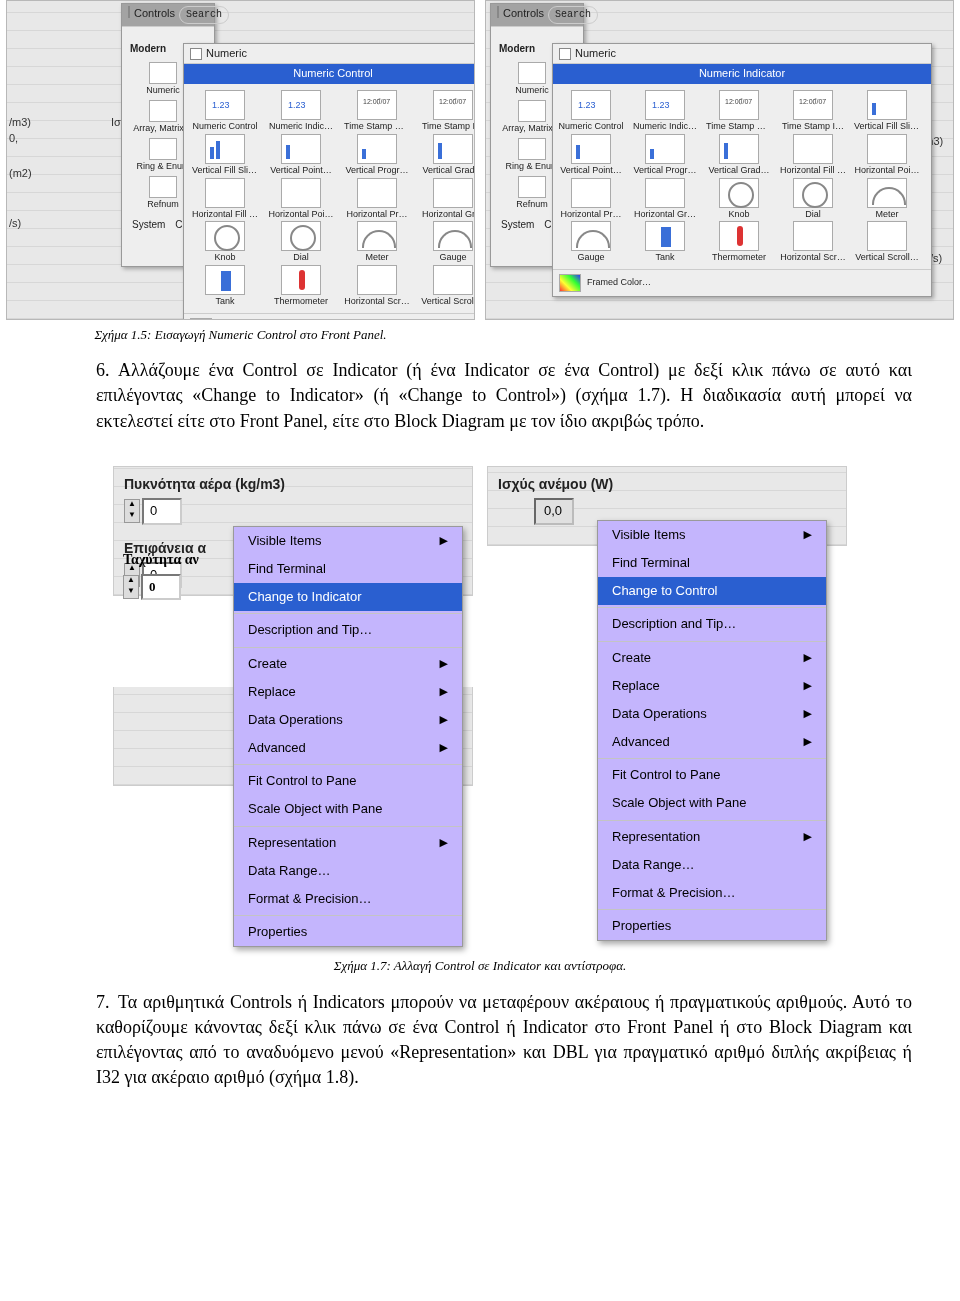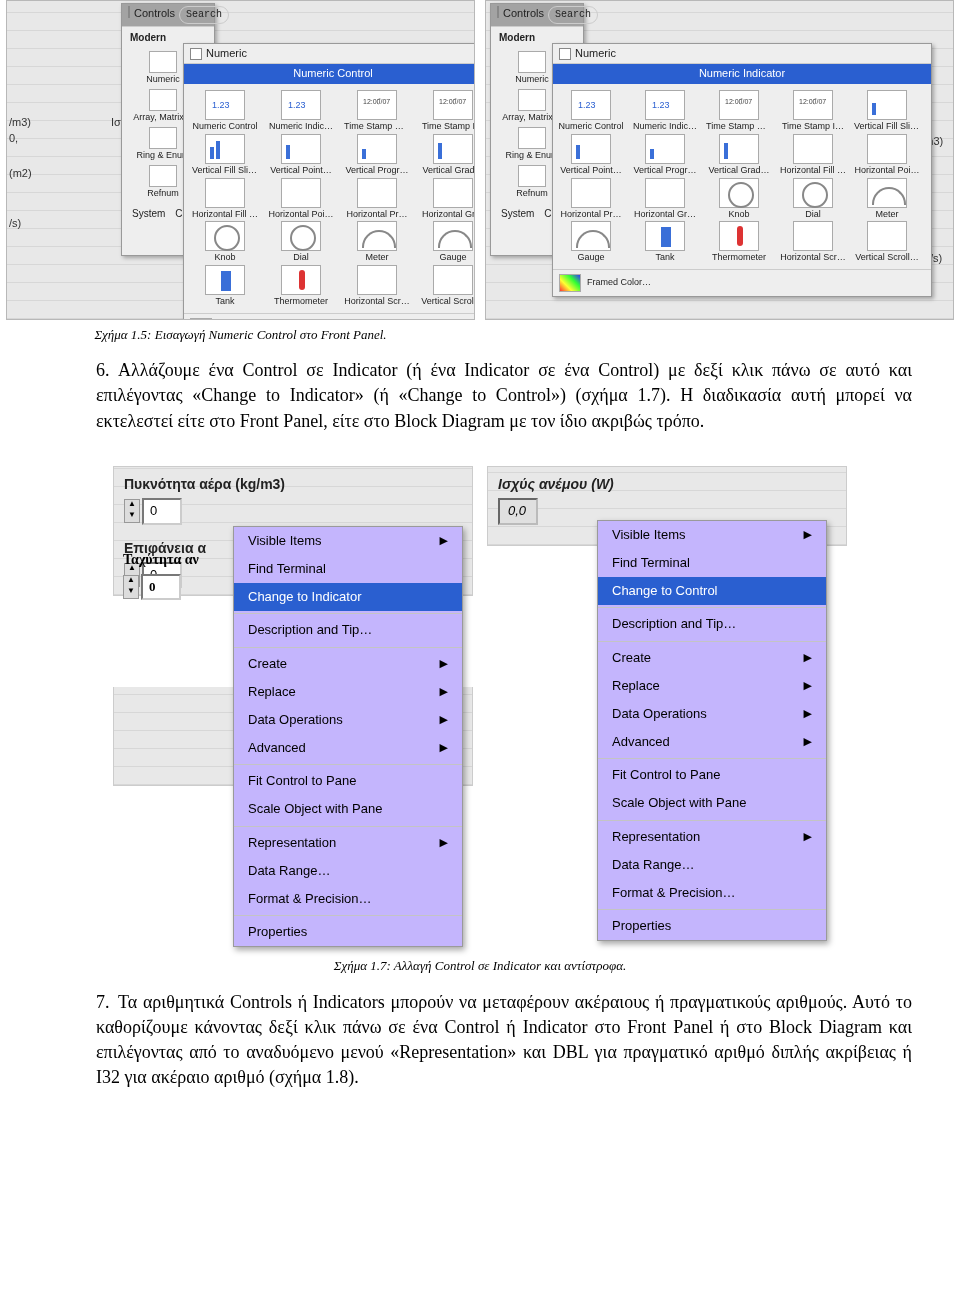--- a/index.html
+++ b/index.html
@@ -8,21 +8,21 @@
 .figure-col{flex:1;}
 .labview-fig{
   background:repeating-linear-gradient(0deg,#d7d7d7,#d7d7d7 1px,#e8e8e8 1px,#e8e8e8 18px),
              repeating-linear-gradient(90deg,#d7d7d7,#d7d7d7 1px,#e8e8e8 1px,#e8e8e8 18px);
   height:320px;position:relative;overflow:hidden;border:1px solid #b8b8b8;font-family:Tahoma,Arial,sans-serif;font-size:10px;color:#222;
 }
 .palette{position:absolute;background:#eee;border:1px solid #999;box-shadow:2px 2px 4px rgba(0,0,0,.3);}
 .palette-header{background:#a3a3a3;border-bottom:1px solid #ccc;padding:2px 6px;display:flex;align-items:flex-start;gap:4px;font-size:11px;}
 .pin{width:12px;height:12px;border:1px solid #888;background:#fff;display:inline-block;}
 .search{margin-left:auto;padding:1px 6px;border:1px solid #ccc;border-radius:10px;font-size:10px;font-family:Liberation Mono, monospace;}
-.palette-body{padding:2px 4px;}
+.palette-body{padding:2px 4px;margin-top:11px;}
 .cat-list{display:flex;flex-direction:row;gap:2px;padding:2px;}
 .cat-item{padding:2px 4px;font-size:10px;}
 .cat-item.bold{font-weight:bold;}
 .icon-row{display:flex;flex-direction:column;gap:4px;padding:4px;}
 .icon-cell{display:flex;flex-direction:column;align-items:center;gap:2px;width:66px;}
 .icon-box{width:36px;height:28px;background:#fff;border:1px solid #aaa;position:relative;}
 .icon-box.small{width:28px;height:22px;}
 .icon-label{font-size:9px;text-align:center;line-height:1.1;max-width:66px;overflow:hidden;white-space:nowrap;text-overflow:ellipsis;}
 .sub-palette{position:absolute;background:#eee;border:1px solid #999;box-shadow:2px 2px 4px rgba(0,0,0,.3);}
 .sub-header{background:#eee;border-bottom:1px solid #ccc;padding:2px 6px;font-size:11px;display:flex;align-items:center;gap:4px;}
@@ -38,21 +38,21 @@
 .fp-area{
   background:repeating-linear-gradient(0deg,#d7d7d7,#d7d7d7 1px,#e8e8e8 1px,#e8e8e8 18px),
              repeating-linear-gradient(90deg,#d7d7d7,#d7d7d7 1px,#e8e8e8 1px,#e8e8e8 18px);
   padding:8px 10px;height:130px;border:1px solid #ccc;
 }
 .fp-label{font-size:14px;font-weight:bold;color:#222;}
 .fp-control{display:flex;align-items:center;gap:2px;margin-top:4px;}
 .spin{width:16px;height:24px;background:#ddd;border:1px solid #999;display:flex;flex-direction:column;}
 .spin div{flex:1;text-align:center;font-size:8px;line-height:1;}
 .fp-input{background:#fff;border:2px inset #ccc;padding:2px 6px;font-size:13px;min-width:40px;}
-.fp-indicator{background:#e0e0e0;border:2px inset #bbb;padding:2px 8px;font-size:13px;min-width:40px;}
+.fp-indicator{background:#e0e0e0;border:2px inset #bbb;padding:2px 8px;font-size:13px;min-width:40px;margin-left:36px;}
 .ctx{background:#c4b5fd;border:1px solid #9a9a9a;box-shadow:2px 3px 6px rgba(0,0,0,.35);font-size:13px;}
 .ctx-item{padding:5px 14px;display:flex;justify-content:space-between;align-items:center;}
 .ctx-item.sel{background:#2a5fd0;color:#fff;}
 .ctx-sep{height:1px;background:#c4c4c4;margin:2px 0;}
 .arrow{font-size:11px;}
 .gridcell{display:flex;flex-direction:column;align-items:center;gap:2px;}
 .thumb{width:40px;height:30px;border:1px solid #aaa;background:#fff;position:relative;}
 .thumb .bars{position:absolute;inset:4px;display:flex;align-items:flex-end;gap:2px;}
 .thumb .bars span{display:block;width:4px;background:#3a6fd8;}
 .thumb.knob::after{content:"";position:absolute;width:22px;height:22px;border:2px solid #888;border-radius:50%;top:3px;left:8px;}
@@ -474,21 +474,21 @@
         <div class="spin">
             <div>▲</div>
             <div>▼</div>
           </div>
         <div class="fp-input">0</div>
       </div>
     </div>
   </div>
 
   <div class="context-menu">
-    <div class="fp-area" style="height:80px;font-style:italic;">
+    <div class="fp-area" style="height:80px;">
       <div class="fp-label">Ισχύς ανέμου (W)</div>
       <div class="fp-control">
         <div class="fp-indicator">0,0</div>
       </div>
     </div>
     <div class="ctx" style="margin-top:-26px;margin-left:110px;width:230px;position:relative;">
       <div class="ctx-item">
           <span>Visible Items</span>
           <span class="arrow">▶</span>
         </div>

